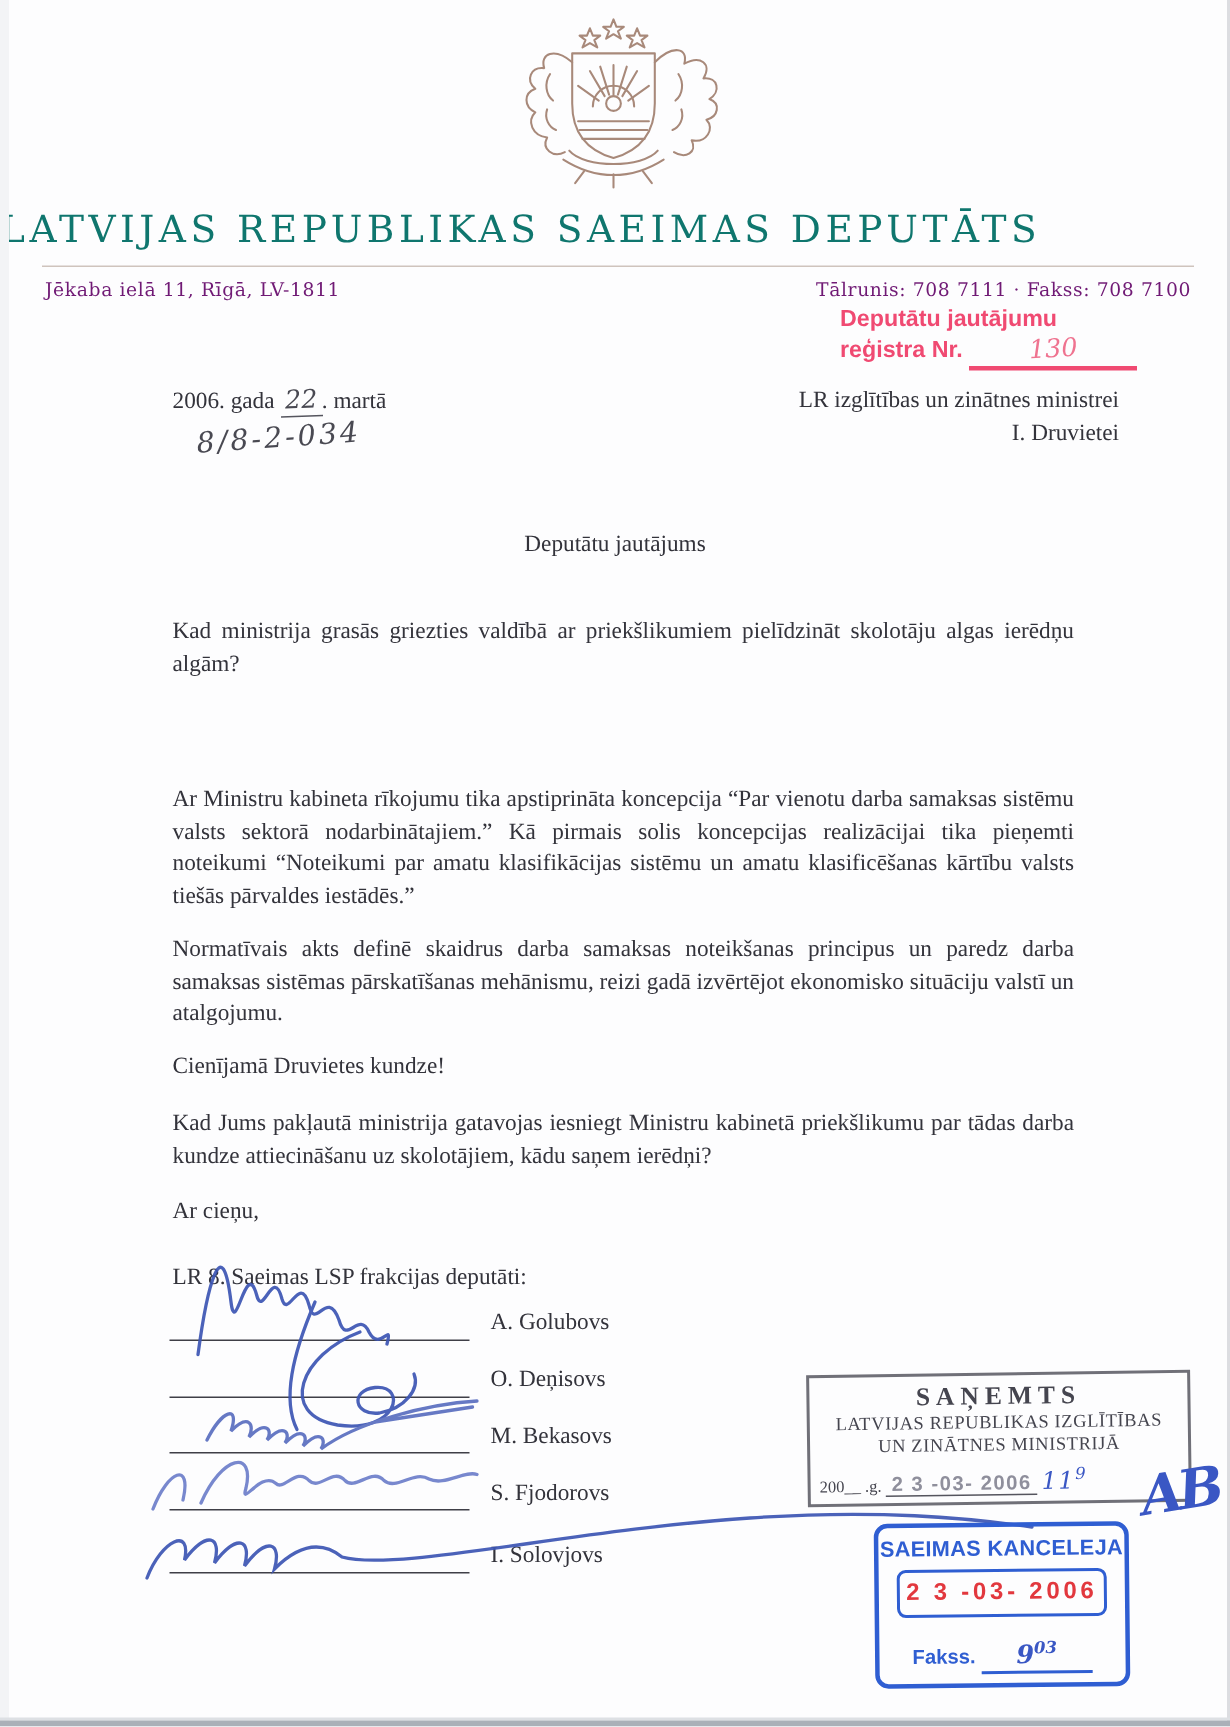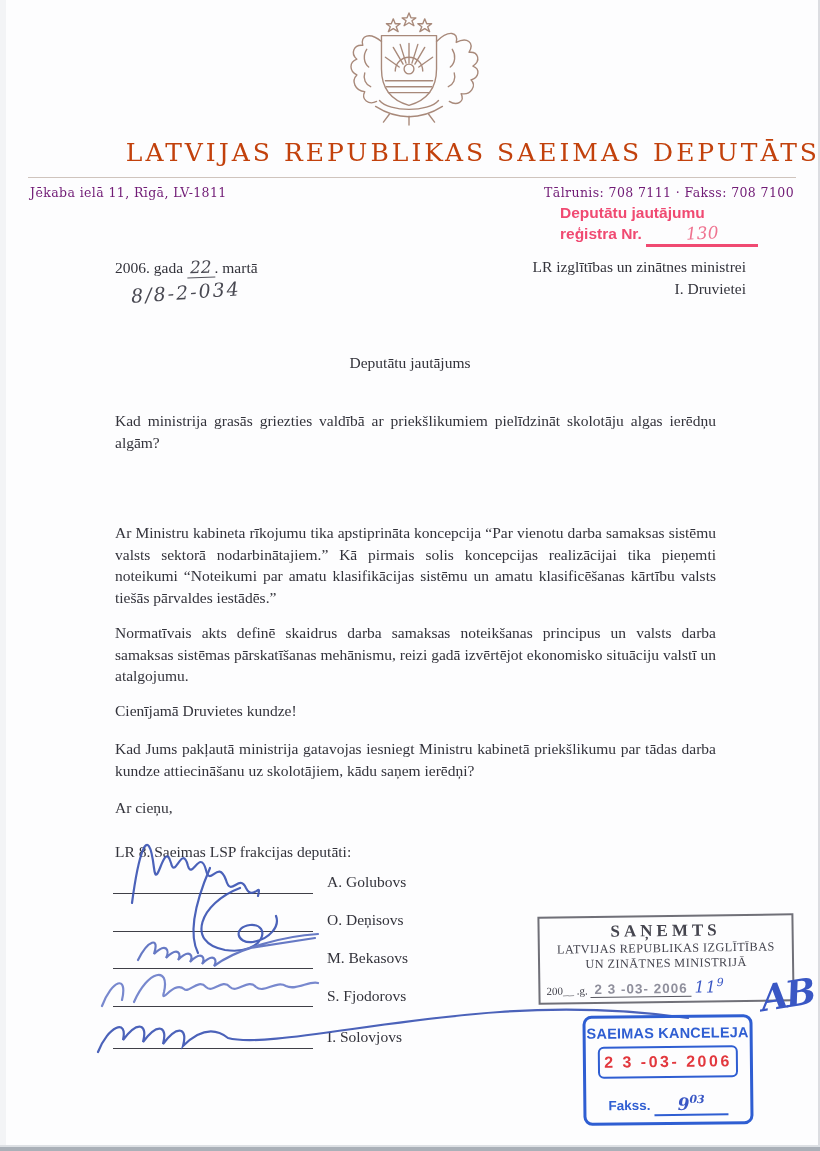--- a/index.html
+++ b/index.html
@@ -6,23 +6,23 @@
   .page{
     position:relative;width:820px;height:1151px;margin:0 auto;
     background:#fdfdfe;overflow:hidden;
     font-family:"Liberation Serif","DejaVu Serif",serif;
     color:#33333b;
   }
   .abs{position:absolute;}
   
   .crest{left:330px;top:10px;width:158px;height:118px;}
   .lh-title{
-    left:0;right:0;top:138px;text-align:right;
+    left:0;right:0;top:138px;text-align:left;
     font-family:"DejaVu Serif",serif;font-weight:400;
-    font-size:25px;letter-spacing:3px;color:#c2410c;
+    font-size:25px;letter-spacing:3px;color:#0f766e;
   }
   .lh-rule{left:28px;top:177px;width:768px;height:1px;background:#cfc4bd;}
   .lh-contact{
     top:185px;font-family:"DejaVu Serif",serif;
     font-size:12.5px;color:#701a75;letter-spacing:.4px;
   }
   .lh-addr{left:30px;}
   .lh-web{left:0;right:0;text-align:center;}
   .lh-phone{right:26px;}
   
@@ -128,21 +128,21 @@
   <div class="abs ink hand-ref">8/8-2-034</div>
 
   <div class="abs recipient">
     <div>LR izglītības un zinātnes ministrei</div>
     <div>I. Druvietei</div>
   </div>
 
   <div class="abs subject">Deputātu jautājums</div>
   <div class="abs para p1">Kad ministrija grasās griezties valdībā ar priekšlikumiem pielīdzināt skolotāju algas ierēdņu algām?</div>
   <div class="abs para p2">Ar Ministru kabineta rīkojumu tika apstiprināta koncepcija “Par vienotu darba samaksas sistēmu valsts sektorā nodarbinātajiem.” Kā pirmais solis koncepcijas realizācijai tika pieņemti noteikumi “Noteikumi par amatu klasifikācijas sistēmu un amatu klasificēšanas kārtību valsts tiešās pārvaldes iestādēs.”</div>
-  <div class="abs para p3">Normatīvais akts definē skaidrus darba samaksas noteikšanas principus un valsts darba samaksas sistēmas pārskatīšanas mehānismu, reizi gadā izvērtējot ekonomisko situāciju valstī un atalgojumu.</div>
+  <div class="abs para p3">Normatīvais akts definē skaidrus darba samaksas noteikšanas principus un paredz darba samaksas sistēmas pārskatīšanas mehānismu, reizi gadā izvērtējot ekonomisko situāciju valstī un atalgojumu.</div>
   <div class="abs para salut">Cienījamā Druvietes kundze!</div>
   <div class="abs para p4">Kad Jums pakļautā ministrija gatavojas iesniegt Ministru kabinetā priekšlikumu par tādas darba kundze attiecināšanu uz skolotājiem, kādu saņem ierēdņi?</div>
   <div class="abs para closing">Ar cieņu,</div>
   <div class="abs para intro">LR 8. Saeimas LSP frakcijas deputāti:</div>
 
   <div class="abs sig-line sl1"></div>
   <div class="abs sig-line sl2"></div>
   <div class="abs sig-line sl3"></div>
   <div class="abs sig-line sl4"></div>
   <div class="abs sig-line sl5"></div>

